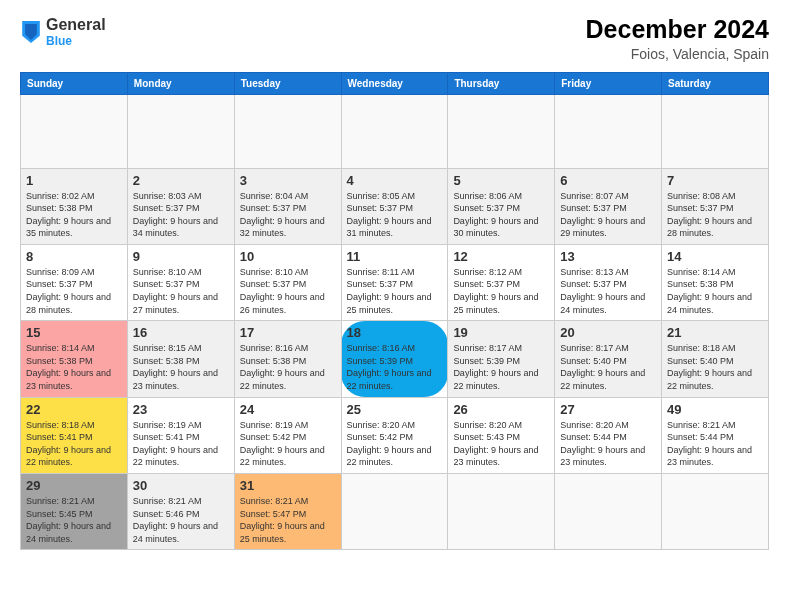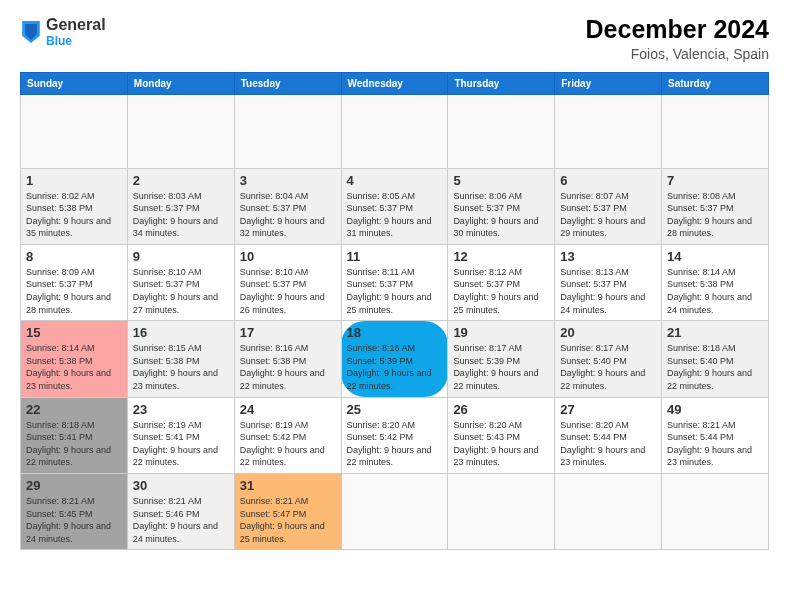--- a/index.html
+++ b/index.html
@@ -219,21 +219,21 @@
           <td style="background: rgb(240, 240, 240);">
         <span class="day-num">20</span>
         <span class="cell-text">Sunrise: 8:17 AM<br>Sunset: 5:40 PM<br>Daylight: 9 hours and 22 minutes.</span>
       </td>
           <td style="background: rgb(240, 240, 240);">
         <span class="day-num">21</span>
         <span class="cell-text">Sunrise: 8:18 AM<br>Sunset: 5:40 PM<br>Daylight: 9 hours and 22 minutes.</span>
       </td>
         </tr>
         <tr style="background: rgb(255, 255, 255);">
-          <td style="background: #a3a3a3;">
+          <td style="background: #fde047;">
         <span class="day-num">22</span>
         <span class="cell-text">Sunrise: 8:18 AM<br>Sunset: 5:41 PM<br>Daylight: 9 hours and 22 minutes.</span>
       </td>
           <td style="background: rgb(255, 255, 255);">
         <span class="day-num">23</span>
         <span class="cell-text">Sunrise: 8:19 AM<br>Sunset: 5:41 PM<br>Daylight: 9 hours and 22 minutes.</span>
       </td>
           <td style="background: rgb(255, 255, 255);">
         <span class="day-num">24</span>
         <span class="cell-text">Sunrise: 8:19 AM<br>Sunset: 5:42 PM<br>Daylight: 9 hours and 22 minutes.</span>

